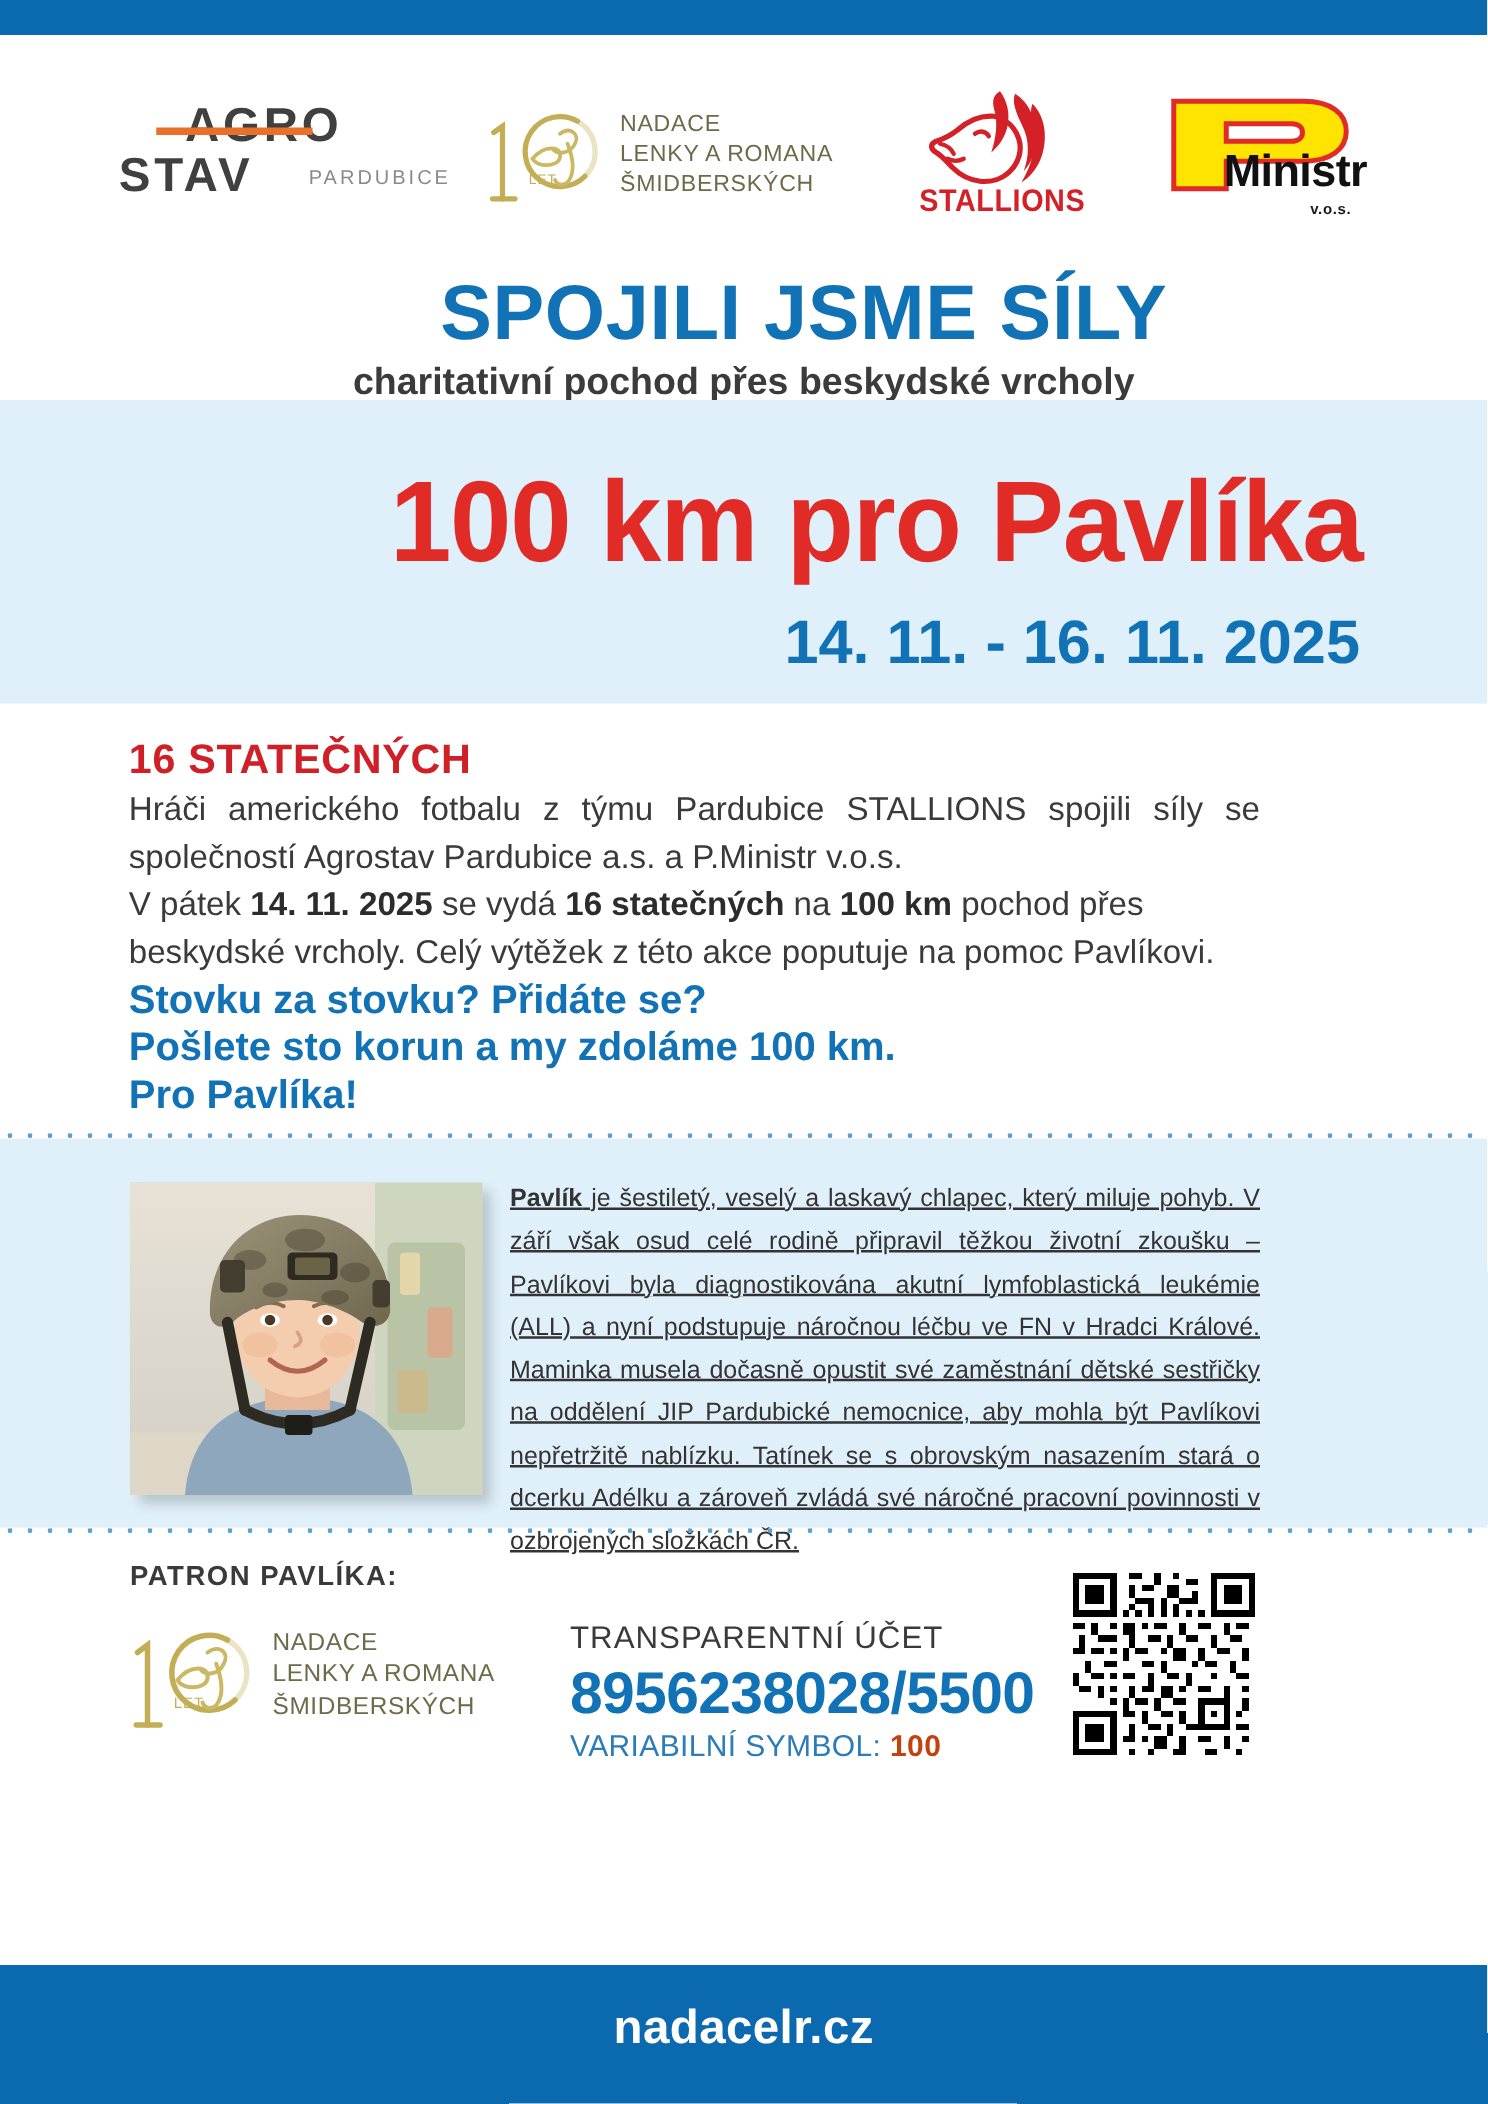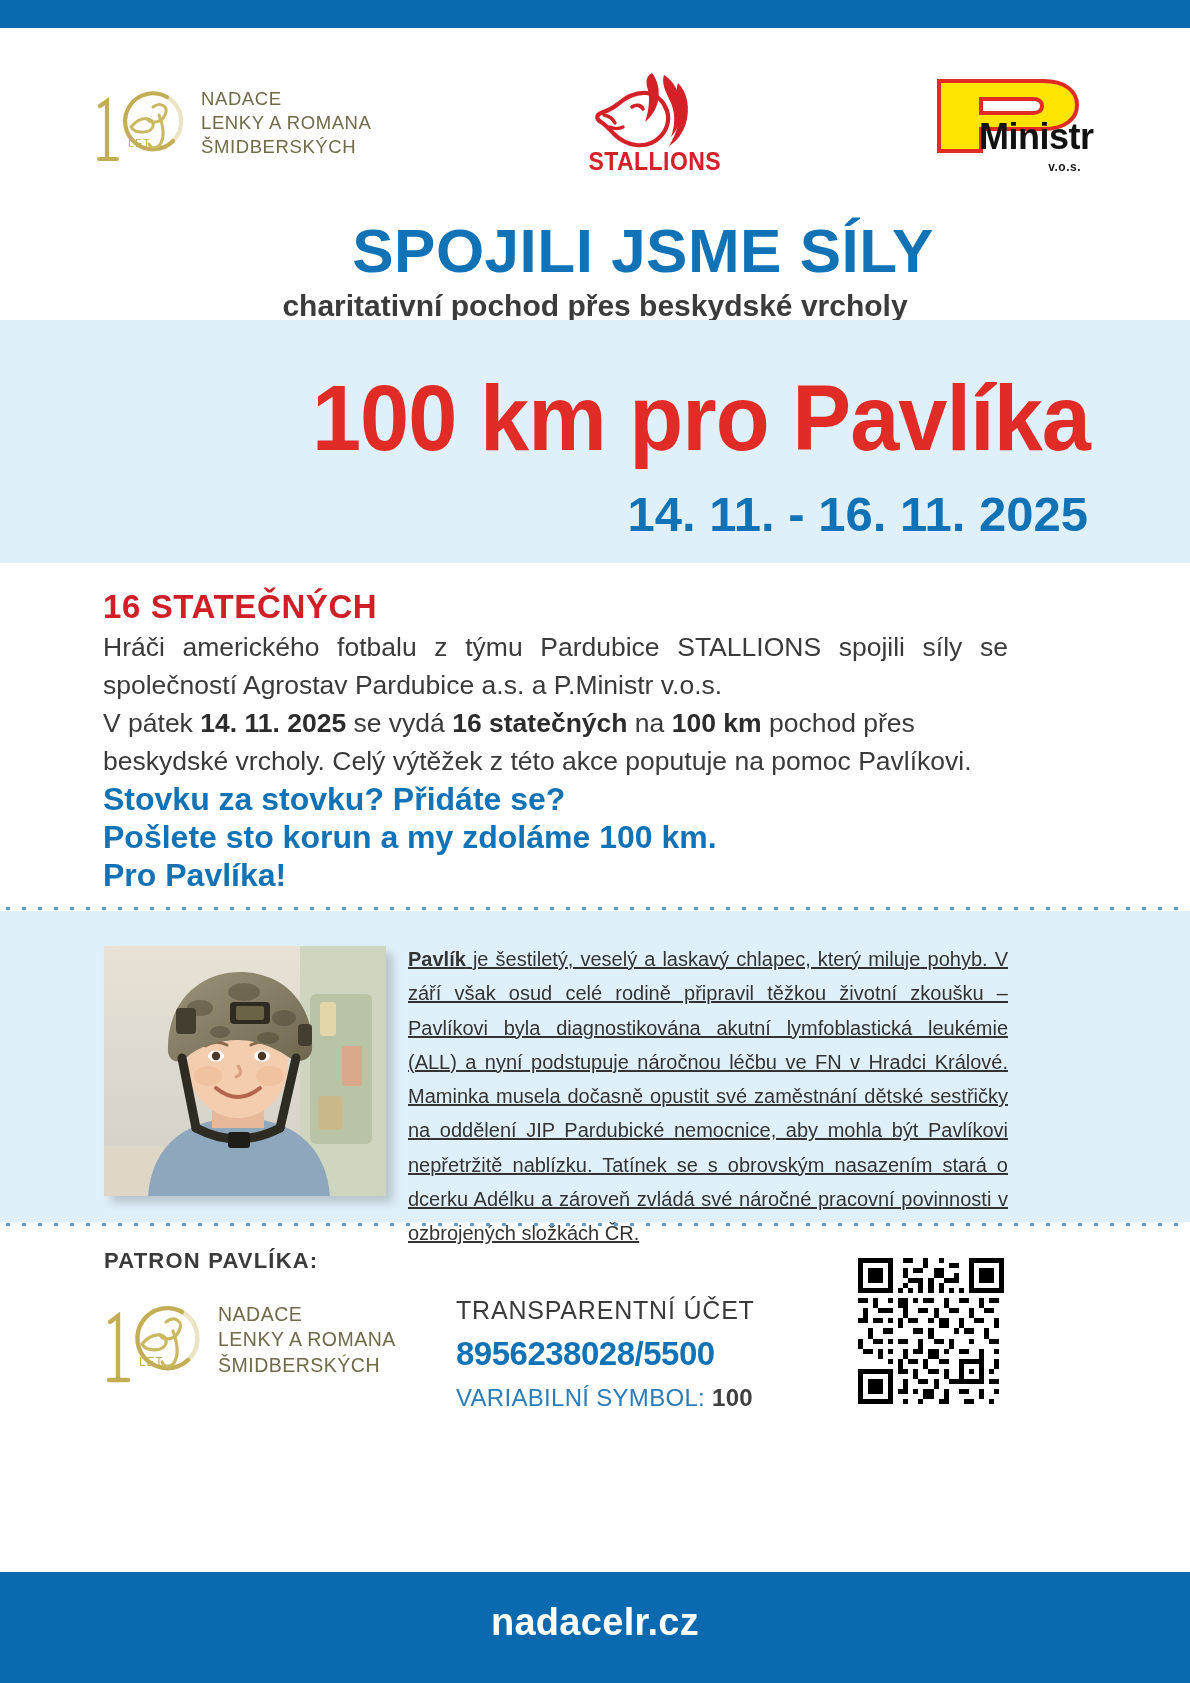--- a/index.html
+++ b/index.html
@@ -319,33 +319,33 @@
     width: 420px;
   }
   .account-label {
     font-size: 25px;
     font-weight: normal;
     letter-spacing: 0.8px;
     color: #3a3a3a;
     line-height: 32px;
   }
   .account-number {
-    font-size: 33px;
+    font-size: 47px;
     font-weight: bold;
     color: #1272b6;
     line-height: 56px;
     letter-spacing: -0.5px;
   }
   .account-vs {
     font-size: 24px;
     color: #2b7cb8;
     line-height: 32px;
     letter-spacing: 0.3px;
   }
-  .account-vs b { font-weight: bold; color: #404040; margin-top: 48px; }
+  .account-vs b { font-weight: bold; color: #c2410c; margin-top: 48px; }
 
   .qr {
     position: absolute;
     left: 858px; top: 1258px;
     width: 146px;
     height: 146px;
   }
   .qr svg { display: block; }
 
   
@@ -364,20 +364,26 @@
 </head>
 <body>
 
 <div class="poster">
 
   <div class="bar-top"></div>
 
   <div class="logo-strip">
     <div class="logos">
 
+      <div class="logo-agrostav">
+        <div class="agro-row1">AGRO</div>
+        <div class="agro-strike"></div>
+        <div class="agro-row2">STAV</div>
+        <div class="agro-sub">PARDUBICE</div>
+      </div>
 
       <div class="logo-nadace">
         <div class="nadace-mark">
           <svg viewBox="0 0 96 88" width="96" height="88" aria-hidden="true">
 
             <path d="M12 80 L12 22 L5 27" fill="none" stroke="#c3ae56" stroke-width="4.2" stroke-linecap="round"></path>
             <path d="M4 80 L22 80" fill="none" stroke="#c3ae56" stroke-width="4.2" stroke-linecap="round"></path>
 
             <path d="M72 18 a28 28 0 1 0 6 44" fill="none" stroke="#c3ae56" stroke-width="4.2" stroke-linecap="round"></path>
             <path d="M72 18 a28 28 0 0 1 6 44" fill="none" stroke="#c3ae56" stroke-width="4.2" stroke-linecap="round" opacity="0.35"></path>

